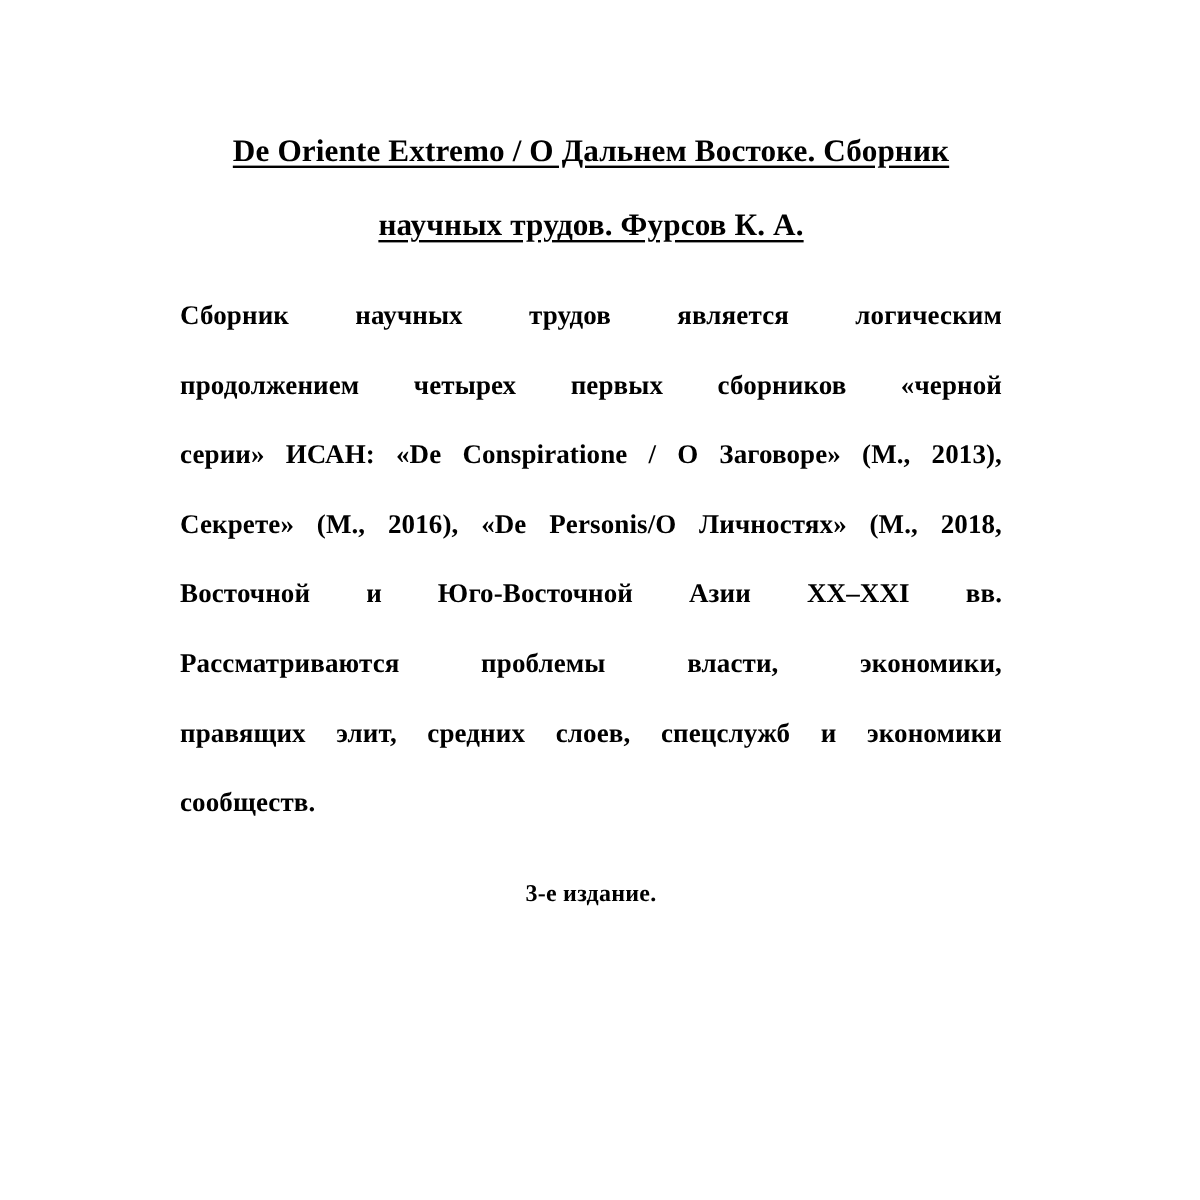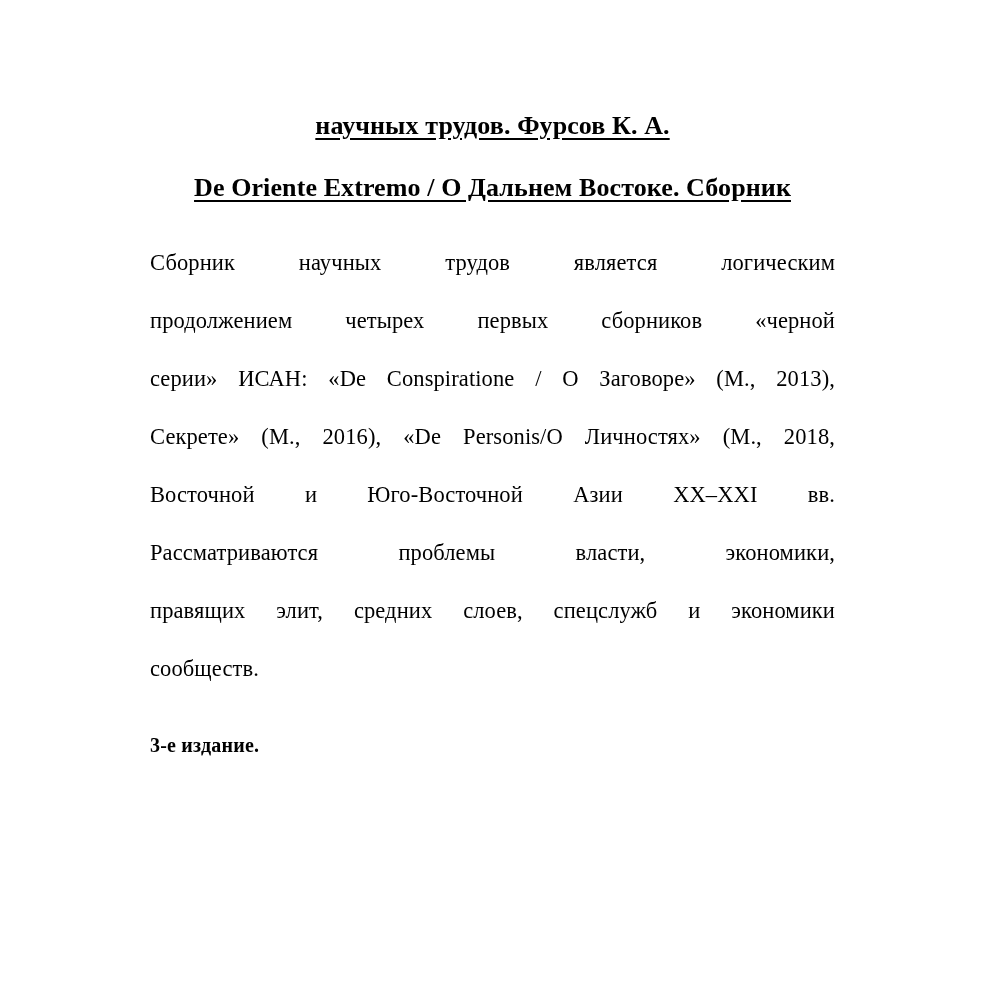--- a/index.html
+++ b/index.html
@@ -29,46 +29,47 @@
     text-decoration: underline;
     text-underline-offset: 4px;
     margin: 0 0 14px 0;
     letter-spacing: 0.1px;
   }
   .doc-title .title-line {
     display: block;
   }
   .body-text {
     font-size: 22.5px;
-    font-weight: normal;
+    font-weight: bold;
     text-align: justify;
     text-align-last: justify;
     line-height: 2.58;
     margin: 0;
     letter-spacing: 0.1px;
     word-spacing: 0.5px;
   }
   .body-text .last-line {
     text-align-last: left;
   }
   .edition {
     margin-top: 36px;
     font-size: 20px;
     font-weight: bold;
+    text-align: center;
     letter-spacing: 0.2px;
   }
 </style>
 </head>
 <body>
 
 <div class="page">
 
   <h1 class="doc-title">
+    <span class="title-line">De Oriente Extremo / О Дальнем Востоке. Сборник</span>
     <span class="title-line">научных трудов. Фурсов К. А.</span>
-    <span class="title-line">De Oriente Extremo / О Дальнем Востоке. Сборник</span>
   </h1>
 
   <div class="body-text">
     <div>Сборник научных трудов является логическим</div>
     <div>продолжением четырех первых сборников «черной</div>
     <div>серии» ИСАН: «De Conspiratione / О Заговоре» (М., 2013),</div>
     <div>Секрете» (М., 2016), «De Personis/О Личностях» (М., 2018,</div>
     <div>Восточной и Юго-Восточной Азии XX–XXI вв.</div>
     <div>Рассматриваются проблемы власти, экономики,</div>
     <div>правящих элит, средних слоев, спецслужб и экономики</div>

